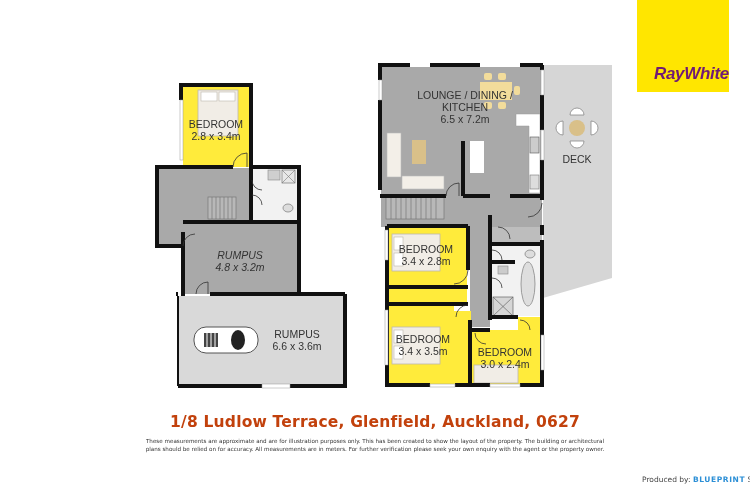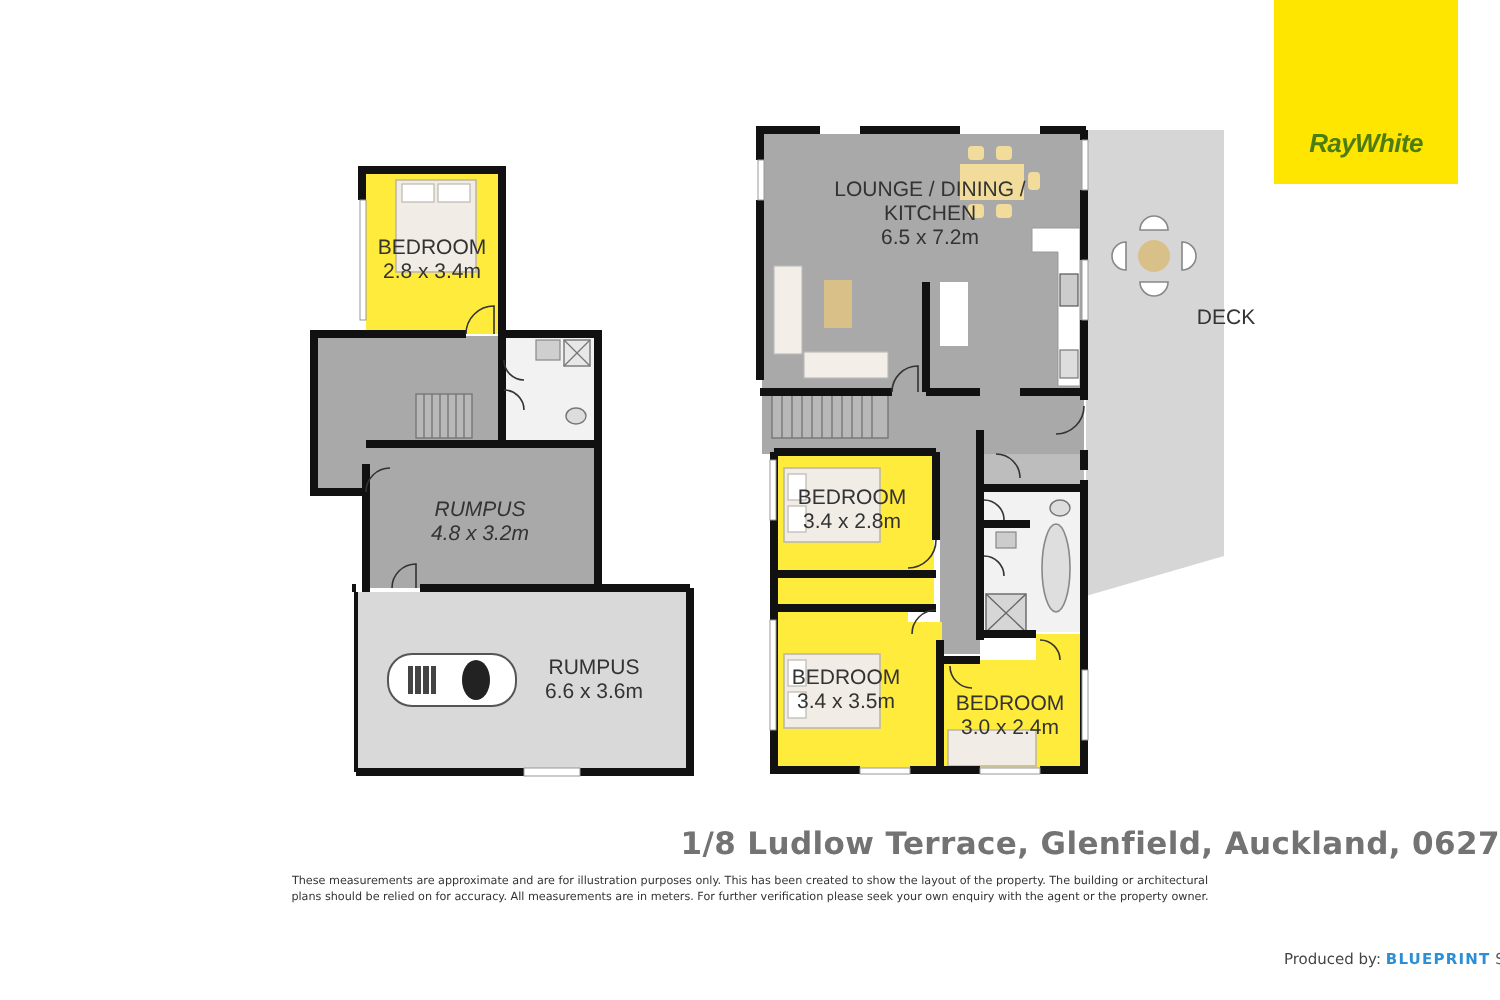--- a/index.html
+++ b/index.html
@@ -1,21 +1,21 @@
 <!DOCTYPE html>
 <html><head>
 <meta charset="utf-8">
 <style>
   html, body { margin:0; padding:0; background:#ffffff; }
   body { width:750px; height:500px; position:relative; overflow:hidden; font-family:"Liberation Sans", sans-serif; }
   .plan { position:absolute; left:0; top:0; width:750px; height:500px; }
   .room-label { position:absolute; text-align:center; color:#333333; font-size:10.5px; line-height:12px; font-family:"Liberation Sans", sans-serif; }
   .logo { position:absolute; left:637px; top:0; width:92px; height:92px; background:#ffe600; }
-  .logo-text { position:absolute; left:0; right:0; top:64px; text-align:center; font-weight:bold; font-style:italic; font-size:13px; color:#4d7c0f; letter-spacing:-0.3px; font-family:"Liberation Sans", sans-serif; }
-  .address { position:absolute; left:0; width:750px; top:413px; text-align:right; font-family:"DejaVu Sans", sans-serif; font-weight:bold; font-size:15.5px; color:#737373; letter-spacing:0.2px; }
+  .logo-text { position:absolute; left:0; right:0; top:64px; text-align:right; font-weight:bold; font-style:italic; font-size:17px; color:#701a75; letter-spacing:-0.3px; font-family:"Liberation Sans", sans-serif; }
+  .address { position:absolute; left:0; width:750px; top:413px; text-align:center; font-family:"DejaVu Sans", sans-serif; font-weight:bold; font-size:15.5px; color:#c2410c; letter-spacing:0.2px; }
   .disclaimer { position:absolute; left:120px; width:510px; top:437px; text-align:center; font-family:"DejaVu Sans", sans-serif; font-size:5.6px; line-height:8px; color:#333; }
   .produced { position:absolute; left:598px; top:475px; font-family:"DejaVu Sans", sans-serif; font-size:7.5px; color:#444; white-space:nowrap;padding-left:44px; }
   .produced .brand1 { color:#2c8fd6; font-weight:bold; letter-spacing:0.6px; }
   .produced .brand2 { color:#555; letter-spacing:0.6px; }
 </style>
 </head>
 <body>
 
 <svg class="plan" width="750" height="500" viewBox="0 0 750 500">
 
@@ -240,21 +240,21 @@
 </div>
 <div class="room-label" style="left:262px; top:328px; width:70px;">
   <div>RUMPUS</div>
   <div>6.6 x 3.6m</div>
 </div>
 <div class="room-label" style="left:412px; top:89px; width:106px;text-align:center;">
   <div>LOUNGE / DINING /</div>
   <div>KITCHEN</div>
   <div>6.5 x 7.2m</div>
 </div>
-<div class="room-label" style="left:557px; top:153px; width:40px;margin-left:36px;">
+<div class="room-label" style="left:557px; top:153px; width:40px;">
   <div>DECK</div>
 </div>
 <div class="room-label" style="left:390px; top:243px; width:72px;">
   <div>BEDROOM</div>
   <div>3.4 x 2.8m</div>
 </div>
 <div class="room-label" style="left:390px; top:333px; width:66px;">
   <div>BEDROOM</div>
   <div>3.4 x 3.5m</div>
 </div>

